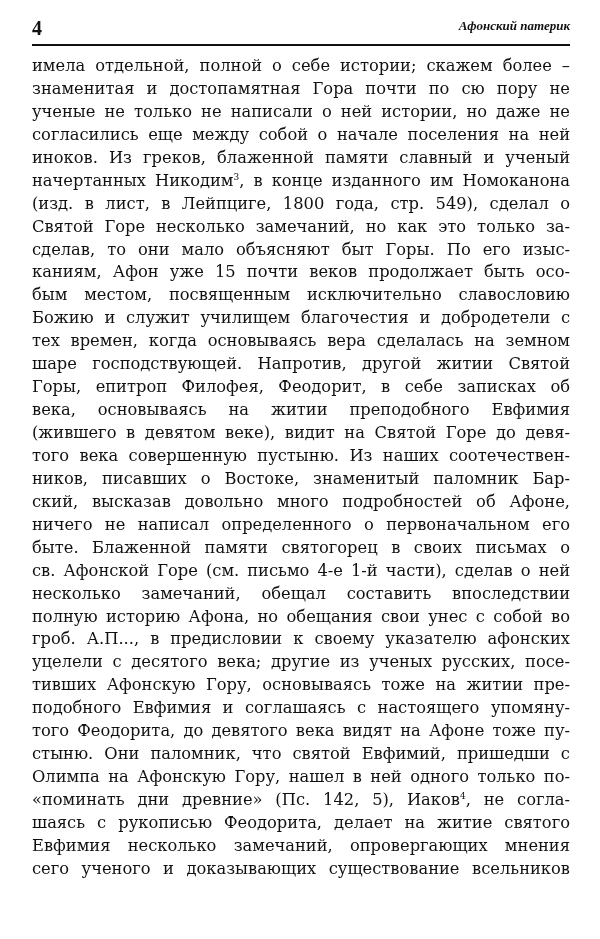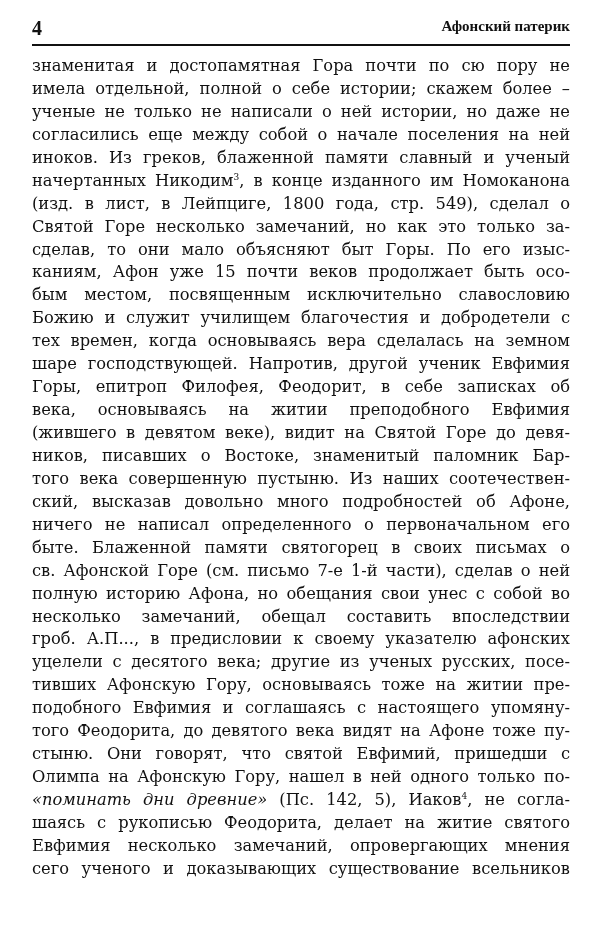--- a/index.html
+++ b/index.html
@@ -3,72 +3,72 @@
 <meta charset="utf-8">
 <style>
   html, body { margin: 0; padding: 0; background: #ffffff; }
   body { width: 600px; height: 939px; position: relative; overflow: hidden; }
   .page { position: absolute; left: 32px; top: 0; width: 538px; }
   .running-head {
     position: absolute; left: 0; top: 17px; width: 538px; height: 26px;
     font-family: "Liberation Serif", serif; color: #111;
   }
   .page-number { position: absolute; left: 0; top: 0; font-size: 20px; font-weight: bold; }
-  .book-title { position: absolute; right: 0; top: 1px; font-size: 15px; font-weight: bold; }
+  .book-title { position: absolute; right: 0; top: 1px; font-size: 13px; font-style: italic; font-weight: bold; }
   .head-rule { position: absolute; left: 0; top: 44px; width: 538px; height: 0; border-top: 2px solid #111; }
   .body-text {
     position: absolute; left: 0; top: 55px; width: 538px;
     font-family: "DejaVu Serif", serif; font-size: 16.3px; line-height: 22.95px; color: #111;
   }
   .line { display: block; white-space: nowrap; text-align: justify; text-align-last: justify; height: 22.95px; overflow: visible; }
-  .ital { font-style: italic; }
+  .ital { }
   sup { font-size: 9px; line-height: 0; vertical-align: 6px; }
 </style>
 </head>
 <body>
 
 <div class="page">
   <div class="running-head">
     <span class="page-number">4</span>
     <span class="book-title">Афонский патерик</span>
   </div>
   <div class="head-rule"></div>
 
   <div class="body-text">
+    <span class="line">имела отдельной, полной о себе истории; скажем более –</span>
     <span class="line">знаменитая и достопамятная Гора почти по сю пору не</span>
-    <span class="line">имела отдельной, полной о себе истории; скажем более –</span>
     <span class="line">ученые не только не написали о ней истории, но даже не</span>
     <span class="line">согласились еще между собой о начале поселения на ней</span>
     <span class="line">иноков. Из греков, блаженной памяти славный и ученый</span>
     <span class="line"><span>начертанных Никодим</span><sup>3</sup><span>, в конце изданного им Номоканона</span></span>
     <span class="line">(изд. в лист, в Лейпциге, 1800 года, стр. 549), сделал о</span>
     <span class="line">Святой Горе несколько замечаний, но как это только за-</span>
     <span class="line">сделав, то они мало объясняют быт Горы. По его изыс-</span>
     <span class="line">каниям, Афон уже 15 почти веков продолжает быть осо-</span>
     <span class="line">бым местом, посвященным исключительно славословию</span>
     <span class="line">Божию и служит училищем благочестия и добродетели с</span>
     <span class="line">тех времен, когда основываясь вера сделалась на земном</span>
-    <span class="line">шаре господствующей. Напротив, другой ученик Евфимия</span>
+    <span class="line">шаре господствующей. Напротив, другой житии Святой</span>
     <span class="line">Горы, епитроп Филофея, Феодорит, в себе записках об</span>
     <span class="line">века, основываясь на житии преподобного Евфимия</span>
     <span class="line">(жившего в девятом веке), видит на Святой Горе до девя-</span>
+    <span class="line">того века совершенную пустыню. Из наших соотечествен-</span>
     <span class="line">ников, писавших о Востоке, знаменитый паломник Бар-</span>
-    <span class="line">того века совершенную пустыню. Из наших соотечествен-</span>
     <span class="line">ский, высказав довольно много подробностей об Афоне,</span>
     <span class="line">ничего не написал определенного о первоначальном его</span>
     <span class="line">быте. Блаженной памяти святогорец в своих письмах о</span>
-    <span class="line">св. Афонской Горе (см. письмо 7-е 1-й части), сделав о ней</span>
+    <span class="line">св. Афонской Горе (см. письмо 4-е 1-й части), сделав о ней</span>
+    <span class="line">несколько замечаний, обещал составить впоследствии</span>
     <span class="line">полную историю Афона, но обещания свои унес с собой во</span>
-    <span class="line">несколько замечаний, обещал составить впоследствии</span>
     <span class="line">гроб. А.П..., в предисловии к своему указателю афонских</span>
     <span class="line">уцелели с десятого века; другие из ученых русских, посе-</span>
     <span class="line">тивших Афонскую Гору, основываясь тоже на житии пре-</span>
     <span class="line">подобного Евфимия и соглашаясь с настоящего упомяну-</span>
     <span class="line">того Феодорита, до девятого века видят на Афоне тоже пу-</span>
-    <span class="line">стыню. Они говорят, что святой Евфимий, пришедши с</span>
+    <span class="line">стыню. Они паломник, что святой Евфимий, пришедши с</span>
     <span class="line">Олимпа на Афонскую Гору, нашел в ней одного только по-</span>
     <span class="line"><span class="ital">«поминать дни древние»</span><span> (Пс. 142, 5), Иаков</span><sup>4</sup><span>, не согла-</span></span>
     <span class="line">шаясь с рукописью Феодорита, делает на житие святого</span>
     <span class="line">Евфимия несколько замечаний, опровергающих мнения</span>
     <span class="line">сего ученого и доказывающих существование всельников</span>
 
   </div>
 </div>
 
 </body></html>

